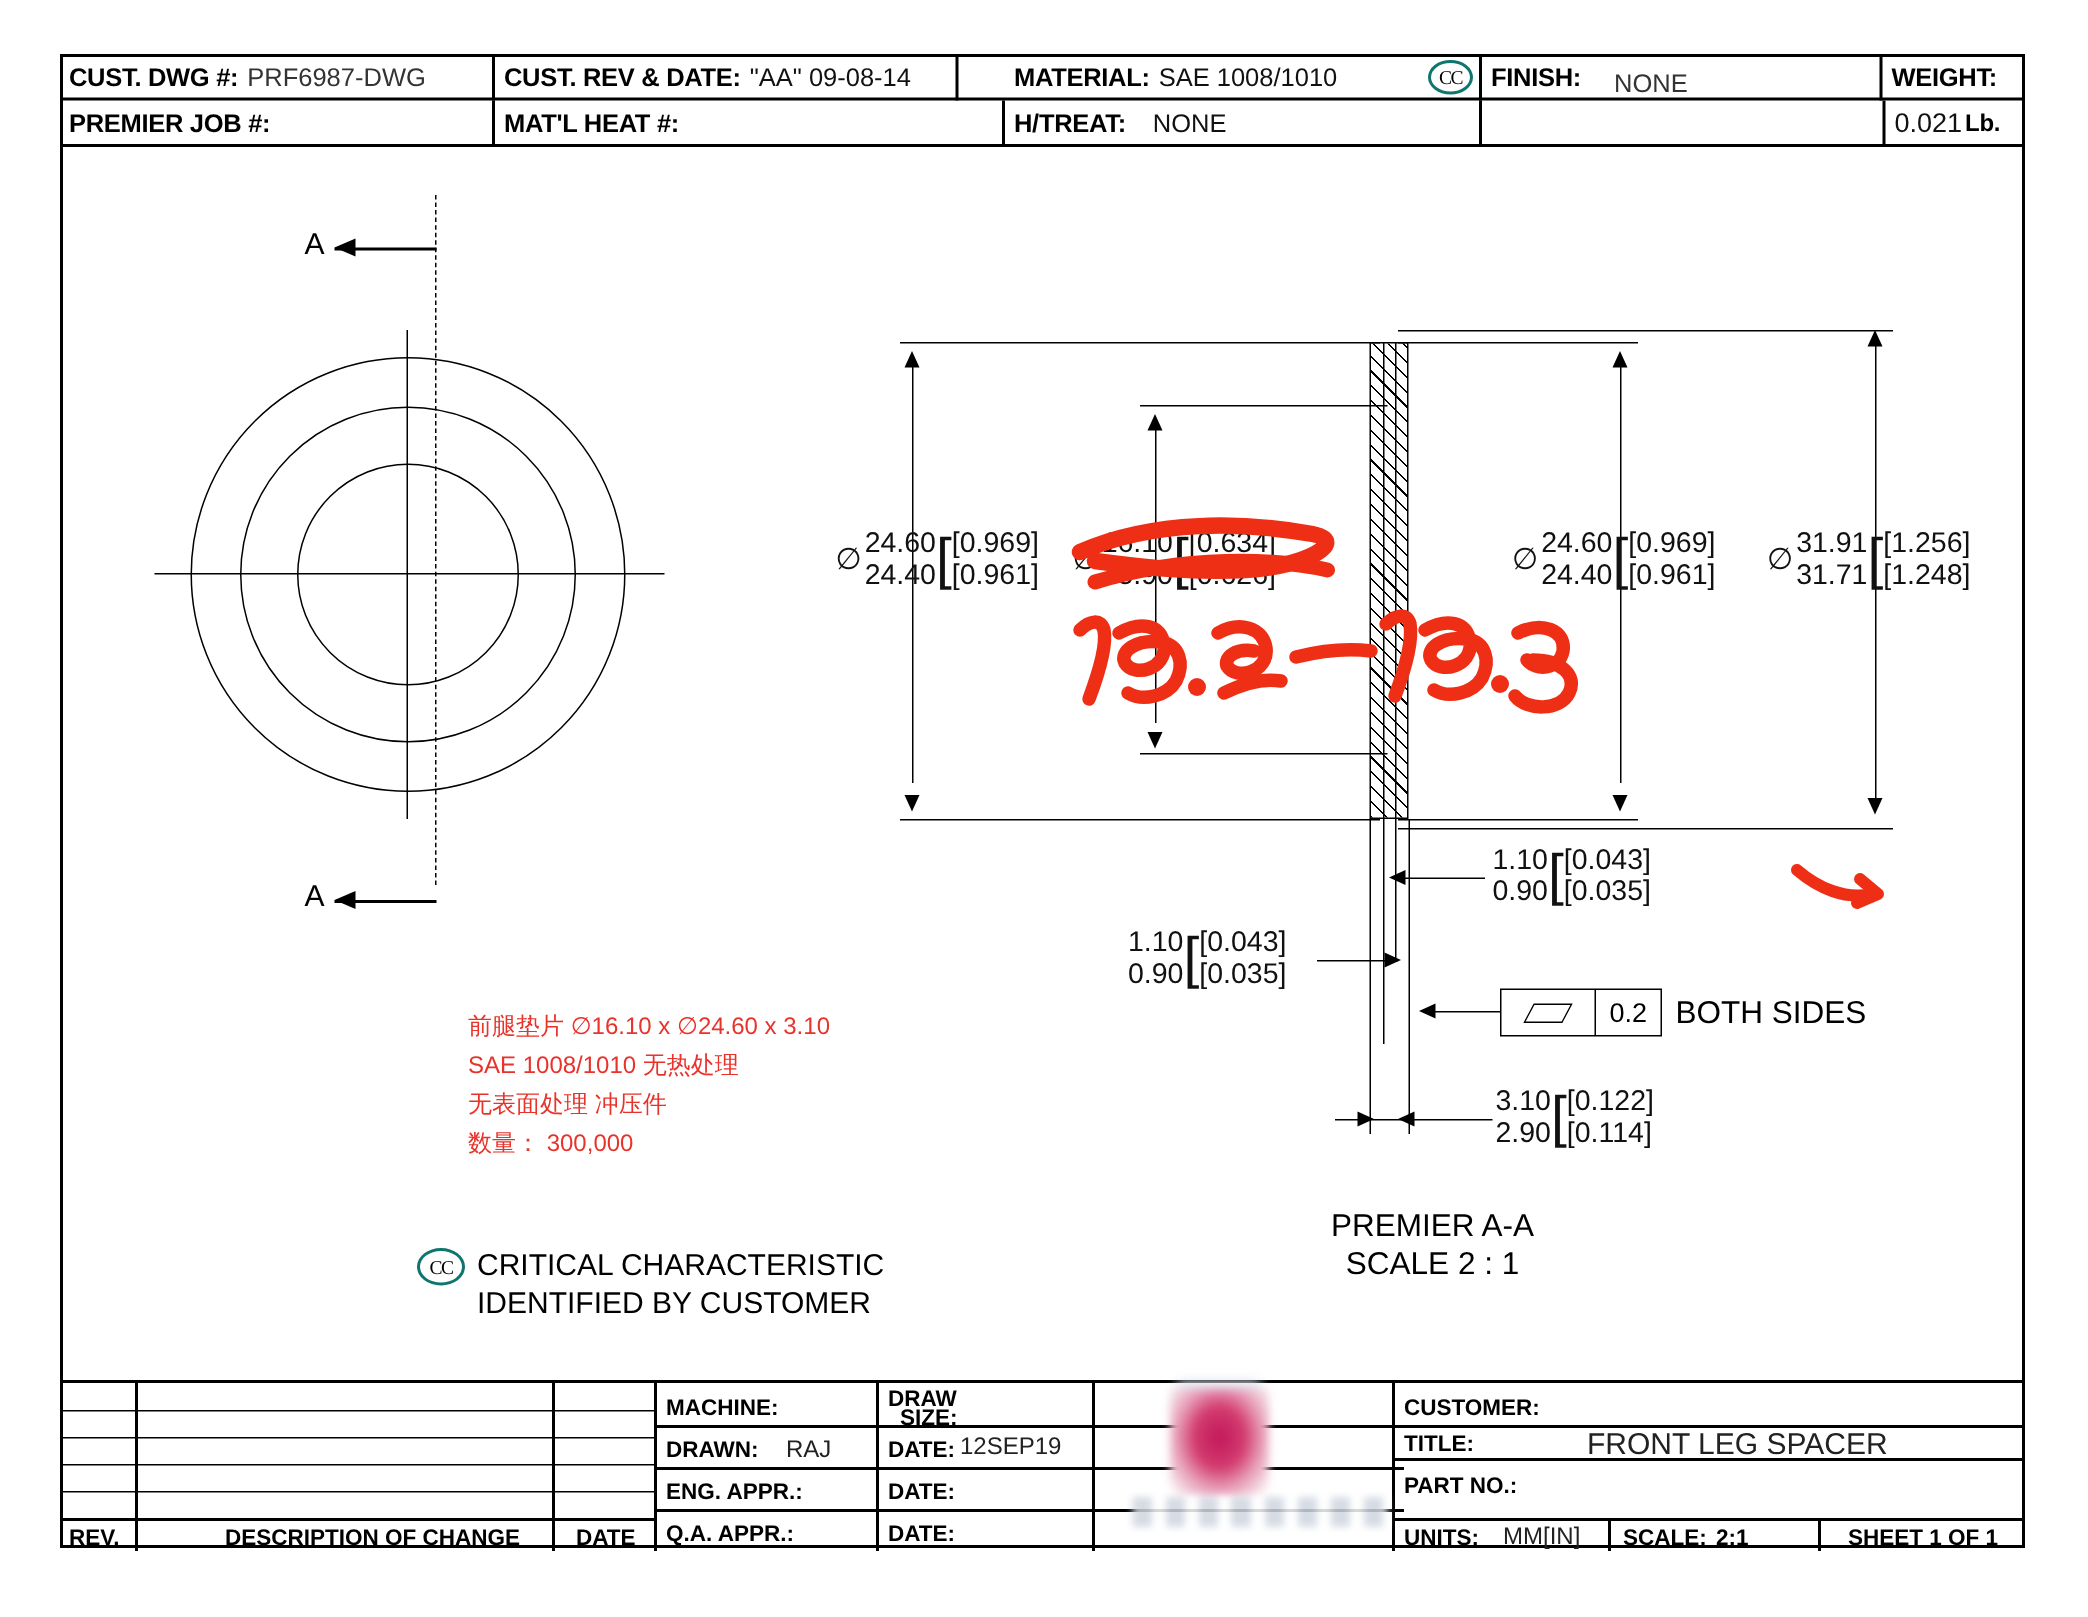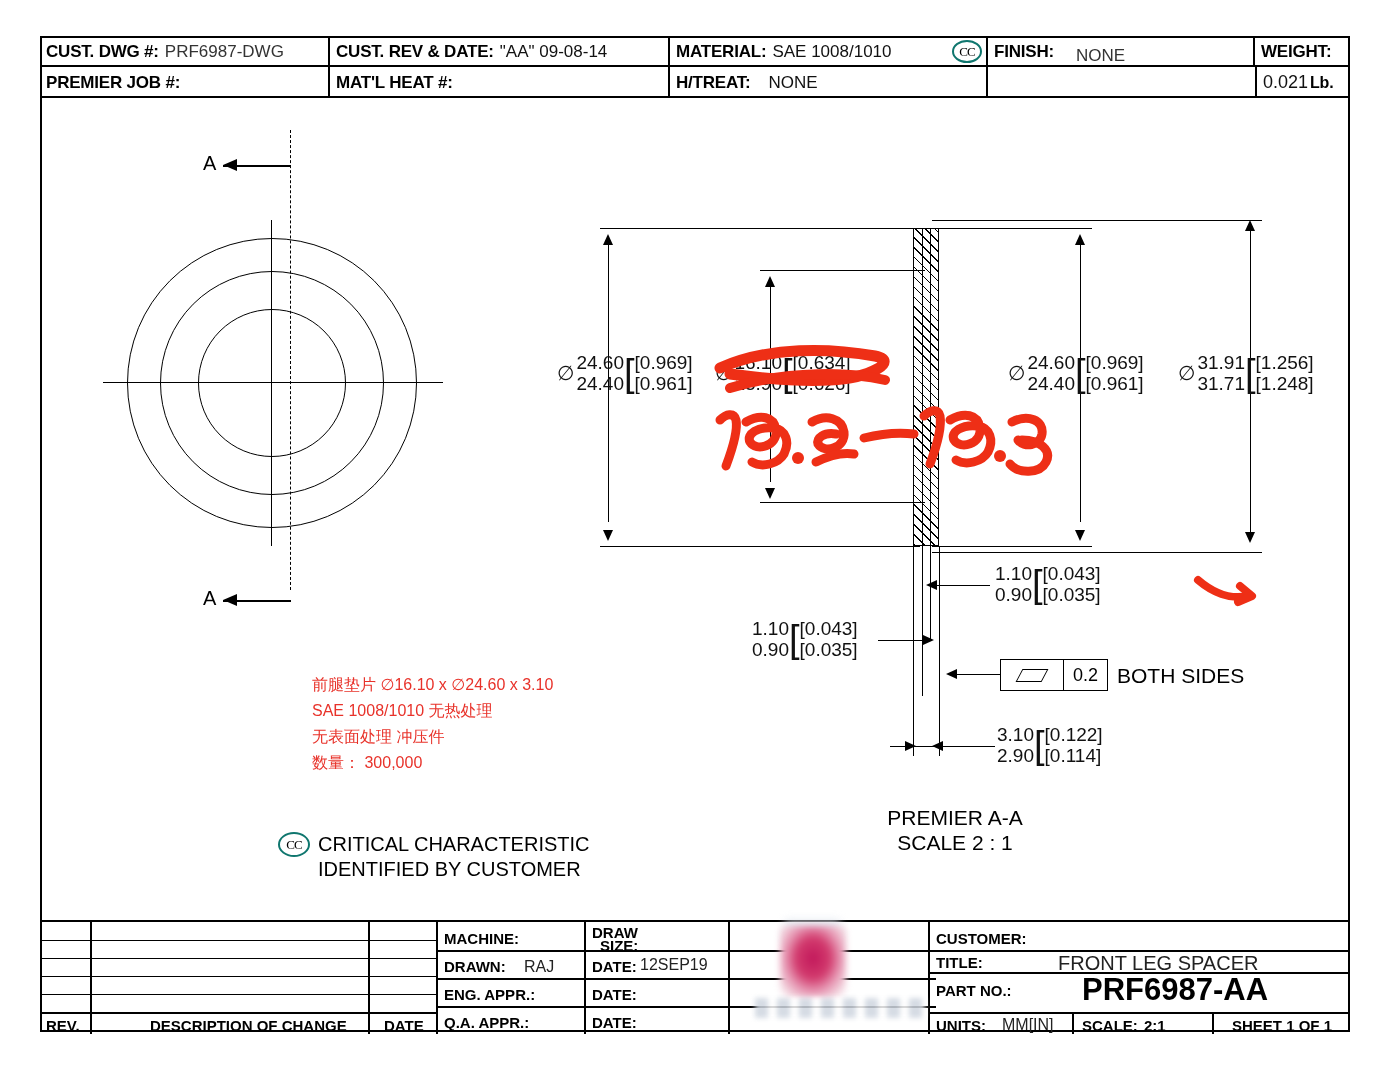--- a/index.html
+++ b/index.html
@@ -297,21 +297,21 @@
 <div class="sheet">
 
   <div class="frame"></div>
 
   <div class="hdr">
     <div class="hdr-row r1">
       <div class="cell" style="left:0; width:290px;">
         <span class="lab">CUST. DWG #:</span>
         <span class="val">PRF6987-DWG</span>
       </div>
-      <div class="cell" style="left:290px; width:340px;">
+      <div class="cell" style="left:290px; width:309px;">
         <span class="lab">CUST. REV &amp; DATE:</span>
         <span class="val dark">"AA" 09-08-14</span>
       </div>
       <div class="cell" style="left:630px; width:318px;">
         <span class="lab">MATERIAL:</span>
         <span class="val dark">SAE 1008/1010</span>
       </div>
       <div class="cell" style="left:948px; width:267px;">
         <span class="lab">FINISH:</span>
         <span class="val low" style="margin-left:22px;">NONE</span>
@@ -521,21 +521,20 @@
     <div class="tb-lab" style="left:560px; top:15px;">SIZE:</div>
     <div class="tb-lab" style="left:552px; top:36px;">DATE:</div>
     <div class="tb-val" style="left:600px; top:34px;">12SEP19</div>
     <div class="tb-lab" style="left:552px; top:64px;">DATE:</div>
     <div class="tb-lab" style="left:552px; top:92px;">DATE:</div>
 
     <div class="tb-lab" style="left:896px; top:8px;">CUSTOMER:</div>
     <div class="tb-lab" style="left:896px; top:32px;">TITLE:</div>
     <div class="tb-title" style="left:1018px; top:30px;">FRONT LEG SPACER</div>
     <div class="tb-lab" style="left:896px; top:60px;">PART NO.:</div>
-    <div class="tb-part" style="left:1042px; top:50px;">PRF6987-AA</div>
 
     <div class="tb-lab" style="left:896px;  top:95px;">UNITS:</div>
     <div class="tb-val" style="left:962px;  top:94px;">MM[IN]</div>
     <div class="tb-lab" style="left:1042px; top:95px;">SCALE:</div>
     <div class="tb-lab" style="left:1104px; top:95px;">2:1</div>
     <div class="tb-lab" style="left:1192px; top:95px;">SHEET 1 OF 1</div>
   </div>
 
   <div class="stamp">
     <div class="stamp-blur2"></div>

